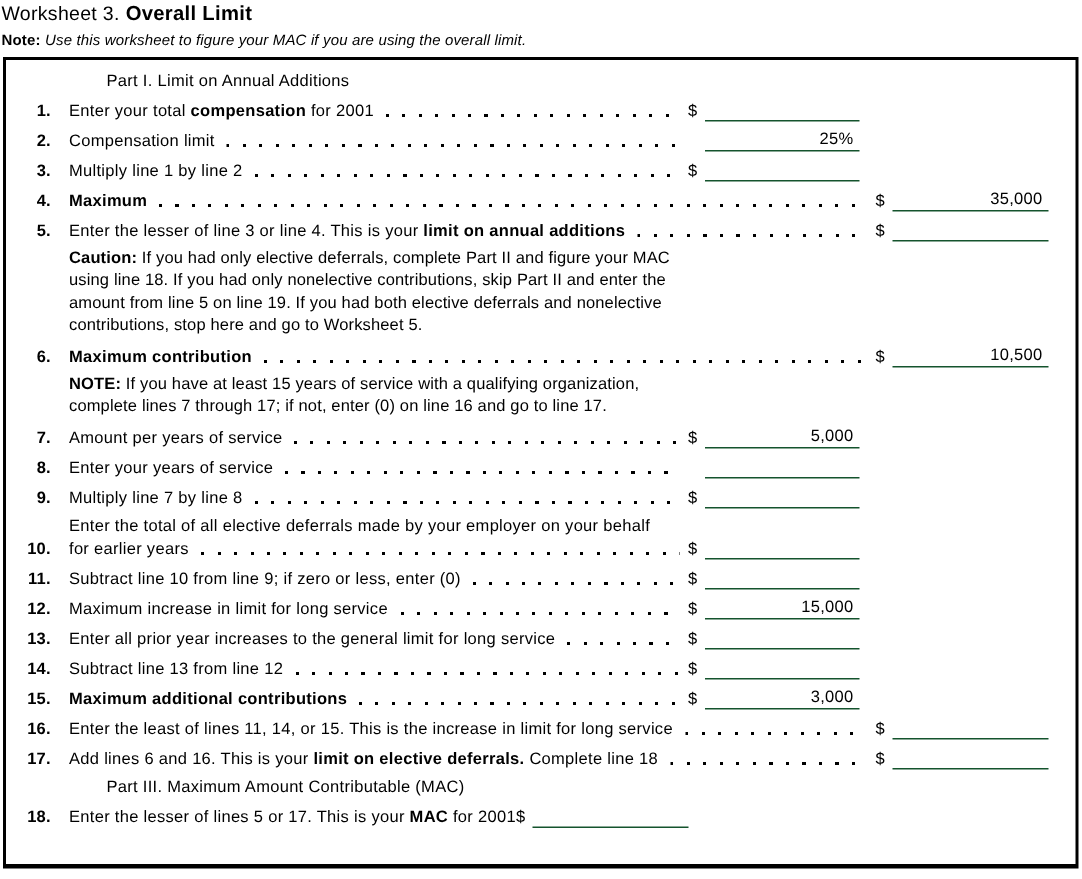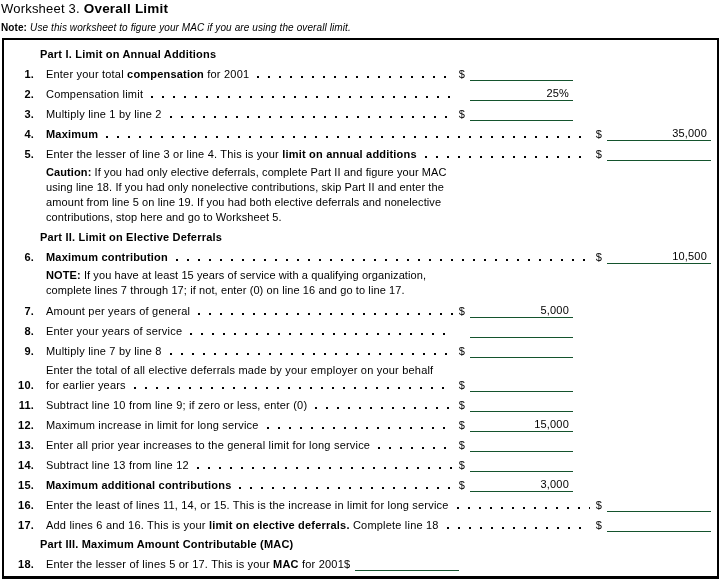--- a/index.html
+++ b/index.html
@@ -5,26 +5,26 @@
   html,body{margin:0;padding:0;background:#ffffff;}
   body{width:721px;height:586px;font-family:"Liberation Sans","DejaVu Sans",sans-serif;color:#000;}
   .page{position:relative;width:721px;height:584px;background:#fff;overflow:hidden;}
   .b{font-weight:bold;}
   .i{font-style:italic;}
   .doc-title{position:absolute;left:1px;top:1px;font-size:13px;line-height:16px;letter-spacing:0.2px;}
   .doc-title .main{font-weight:bold;font-size:13.5px;margin-left:4px;}
   .note-line{position:absolute;left:1px;top:21px;font-size:10px;line-height:14px;letter-spacing:0.1px;}
   .note-line .i{margin-left:3px;}
   .sheet{position:absolute;left:2px;top:38px;width:717px;height:541px;border:2px solid #000;border-bottom-width:3px;box-sizing:border-box;padding-top:2px;overflow:hidden;font-size:11px;line-height:14px;letter-spacing:0.2px;}
-  .heading{font-weight:bold;padding-left:36px;margin:5px 0 1px 0;}
+  .heading{font-weight:normal;padding-left:67px;margin:5px 0 1px 0;}
   .row{display:flex;align-items:flex-end;margin-top:5px;}
   .num{flex:none;width:36px;padding-right:6px;box-sizing:border-box;text-align:right;font-weight:bold;}
   .content{flex:1 1 auto;margin-left:6px;display:flex;flex-direction:column;min-width:0;}
   .content.mid{margin-right:144px;}
-  .content.right{margin-right:6px;}
+  .content.right{margin-right:18px;}
   .label-pre{line-height:14px;}
   .flexline{display:flex;align-items:flex-end;width:100%;}
   .lbl{white-space:pre-wrap;}
   .dots{flex:1 1 auto;min-width:10px;height:2px;margin:0 6px 3px 8px;background-image:repeating-linear-gradient(to right,#000 0,#000 2px,transparent 2px,transparent 11px);}
   .dollar{flex:none;margin-right:5px;}
   .dollar.hide{visibility:hidden;}
   .entry{flex:none;border-bottom:1px solid #14532d;text-align:right;padding-right:4px;box-sizing:border-box;}
   .entry.ew-mid{width:103px;}
   .entry.ew-right{width:104px;}
   .val{font-size:11px;line-height:13px;}
@@ -94,38 +94,37 @@
           <div class="flexline">
             <span class="lbl">Enter the lesser of line 3 or line 4. This is your </span>
             <span class="lbl b">limit on annual additions</span>
             <span class="dots"></span>
             <span class="dollar">$</span>
             <span class="entry ew-right"><span class="val">&nbsp;</span></span>
           </div>
         </div>
       </div>
       <div class="note-par"><span class="lbl b">Caution:</span><span class="lbl"> If you had only elective deferrals, complete Part II and figure your MAC</span><br><span class="lbl">using line 18. If you had only nonelective contributions, skip Part II and enter the</span><br><span class="lbl">amount from line 5 on line 19. If you had both elective deferrals and nonelective</span><br><span class="lbl">contributions, stop here and go to Worksheet 5.</span></div>
-      <div class="heading">Part II. Limit on Elective Deferrals</div>
       <div class="row">
         <div class="num">6.</div>
         <div class="content right">
           <div class="flexline">
             <span class="lbl b">Maximum contribution</span>
             <span class="dots"></span>
             <span class="dollar">$</span>
             <span class="entry ew-right"><span class="val">10,500</span></span>
           </div>
         </div>
       </div>
       <div class="note-par"><span class="lbl b">NOTE:</span><span class="lbl"> If you have at least 15 years of service with a qualifying organization,</span><br><span class="lbl">complete lines 7 through 17; if not, enter (0) on line 16 and go to line 17.</span></div>
       <div class="row">
         <div class="num">7.</div>
         <div class="content mid">
           <div class="flexline">
-            <span class="lbl">Amount per years of general</span>
+            <span class="lbl">Amount per years of service</span>
             <span class="dots"></span>
             <span class="dollar">$</span>
             <span class="entry ew-mid"><span class="val">5,000</span></span>
           </div>
         </div>
       </div>
       <div class="row">
         <div class="num">8.</div>
         <div class="content mid">
           <div class="flexline">

